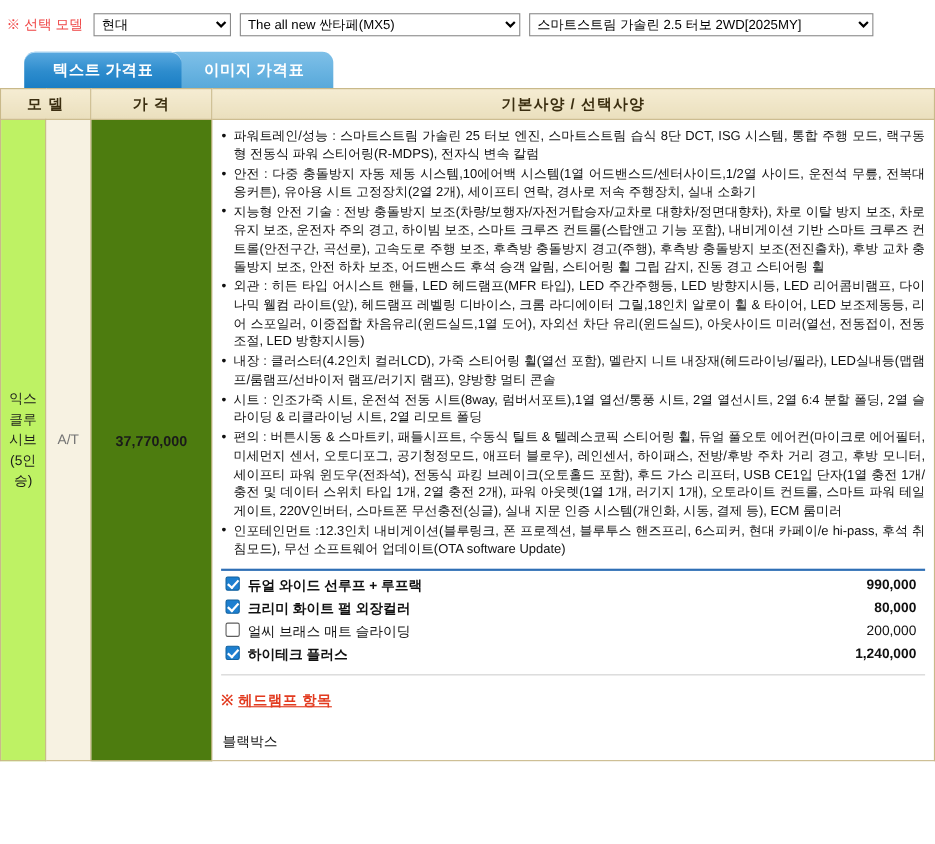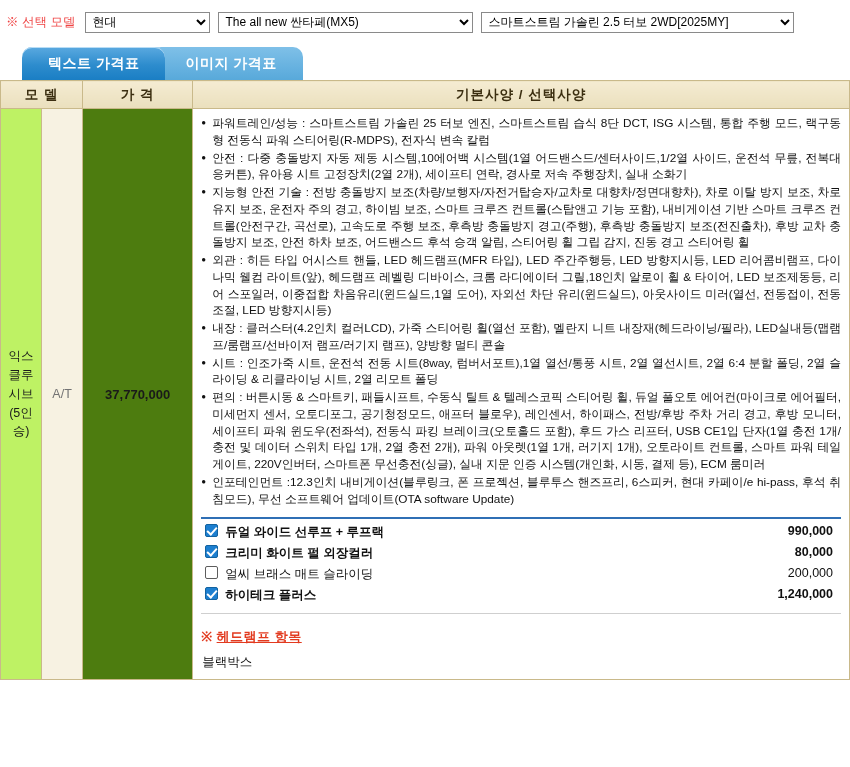--- a/index.html
+++ b/index.html
@@ -206,21 +206,21 @@
     font-size: 13px;
     color: #e23a1f;
     font-weight: bold;
     letter-spacing: 0.5px;
   }
   .free-title .mark { color: #e23a1f; margin-right: 4px; }
   .free-title .underline { text-decoration: underline; }
   .free-item {
     font-size: 12.5px;
     color: #101010;
-    margin-top: 8px;
+    margin-top: 20px;
     padding-left: 1px;
   }
 </style>
 </head>
 <body>
 
 <div id="root">
 
   <div class="selector-bar">
     <span class="selector-label">※ 선택 모델</span>

